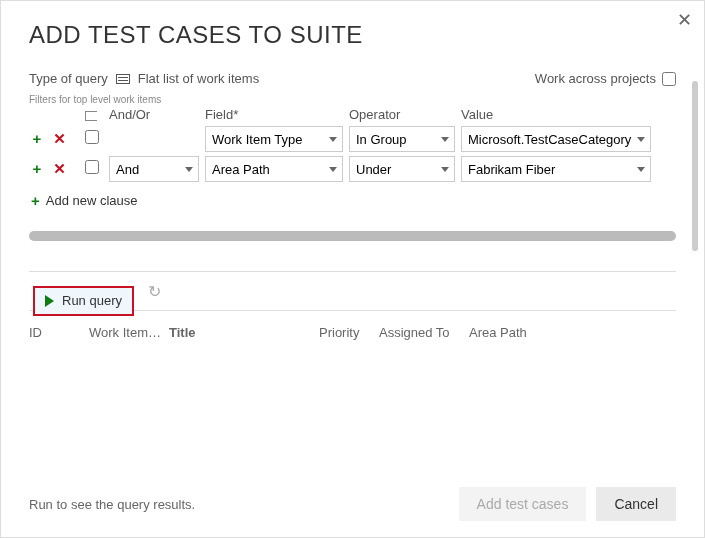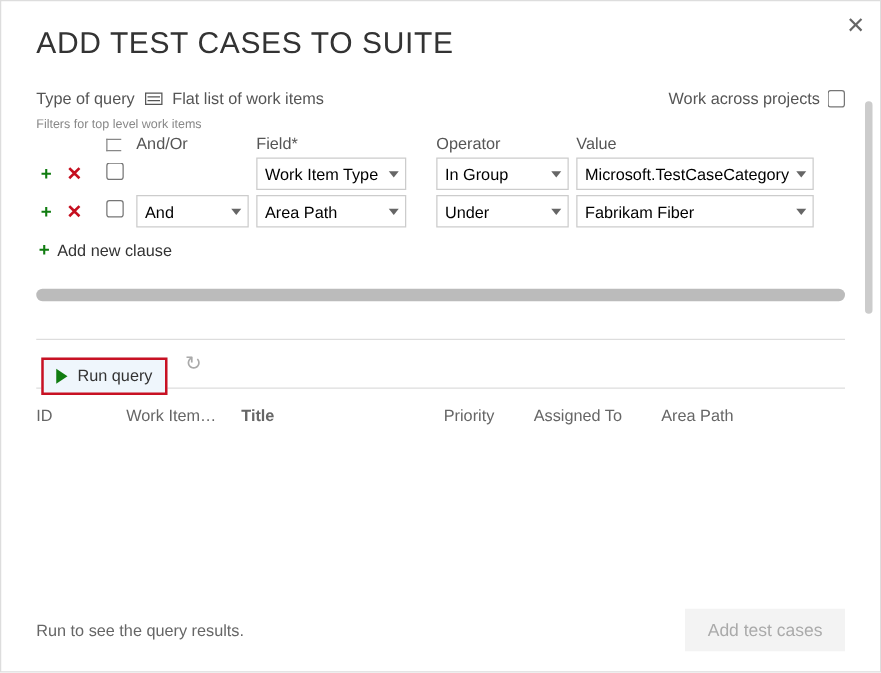--- a/index.html
+++ b/index.html
@@ -24,30 +24,30 @@
   .group-icon { display:inline-block; width:12px; height:10px; border-left:1px solid #888; border-top:1px solid #888; border-bottom:1px solid #888; margin-right:4px; vertical-align:middle;}
   .row { display: flex; align-items: center; margin-bottom: 4px; }
   .act-btn { width: 16px; height: 18px; display: inline-flex; align-items: center; justify-content: center; font-size: 15px; font-weight: bold; margin-right: 2px; }
   .plus { color: #107c10; }
   .x { color: #c50f1f; }
   .chk { width: 14px; height: 14px; }
   .cell-input { height: 26px; border: 1px solid #ccc; font-size: 13px; padding: 0 18px 0 6px; width: 100%; background: #fff; position:relative; }
   .dd-wrap { position:relative; display:inline-block; }
   .dd-wrap::after { content:""; position:absolute; right:6px; top:50%; margin-top:-2px; border-left:4px solid transparent; border-right:4px solid transparent; border-top:5px solid #666; pointer-events:none; }
   .col-andor .dd-wrap { width: 90px; }
-  .col-field .dd-wrap { width: 120px; }
+  .col-field .dd-wrap { width: 138px; }
   .col-op .dd-wrap { width: 106px; }
   .col-val .dd-wrap { width: 190px; }
   .add-clause { display:flex; align-items:center; gap:6px; font-size:13px; color:#333; margin-top:6px; margin-left:2px; }
   .hscroll { height:10px; background: linear-gradient(to right,#bbb,#bbb); border-radius:5px; margin-top:22px; width:100%; }
   .toolbar { border-top:1px solid #ddd; border-bottom:1px solid #ddd; margin-top:30px; height:40px; display:flex; align-items:center; gap:14px; padding-left:4px; }
   .run-btn { display:flex; align-items:center; gap:8px; height:30px; padding:0 10px; background:#eff6fc; border:2px solid #c81123; font-size:13px; color:#333; position:relative;margin-top:19px; }
   .play-tri { width:0; height:0; border-top:6px solid transparent; border-bottom:6px solid transparent; border-left:9px solid #107c10; }
   .refresh { color:#aaa; font-size:16px; }
-  .cols { display:flex; font-size:13px; color:#666; margin-top:14px; gap:12px; }
+  .cols { display:flex; font-size:13px; color:#666; margin-top:14px; gap:0; }
   .cols span { display:inline-block; }
   .c-id { width:60px; } .c-wit { width:80px; } .c-title{ width:150px;font-weight:bold;} .c-pri{width:60px;} .c-assign{width:90px;} .c-area{width:100px;}
   .footer { position:absolute; bottom:16px; left:28px; right:28px; display:flex; align-items:center; justify-content:space-between; }
   .footer-msg { font-size:13px; color:#666; }
   .footer-btns { display:flex; gap:10px; }
   .btn { height:34px; padding:0 18px; font-size:14px; border:none; display:flex; align-items:center; }
   .btn-disabled { background:#f3f3f3; color:#aaa; }
   .btn-default { background:#eaeaea; color:#333; }
   .scroll-indicator { position:absolute; right:6px; top:80px; width:6px; height:170px; background:#ccc; border-radius:3px; }
 </style>
@@ -128,15 +128,16 @@
     <span class="c-assign">Assigned To</span>
     <span class="c-area">Area Path</span>
   </div>
 
   <div class="scroll-indicator"></div>
 
   <div class="footer">
     <div class="footer-msg">Run to see the query results.</div>
     <div class="footer-btns">
       <button class="btn btn-disabled">Add test cases</button>
+      <button class="btn btn-default">Cancel</button>
     </div>
   </div>
 </div>
 
 </body></html>

